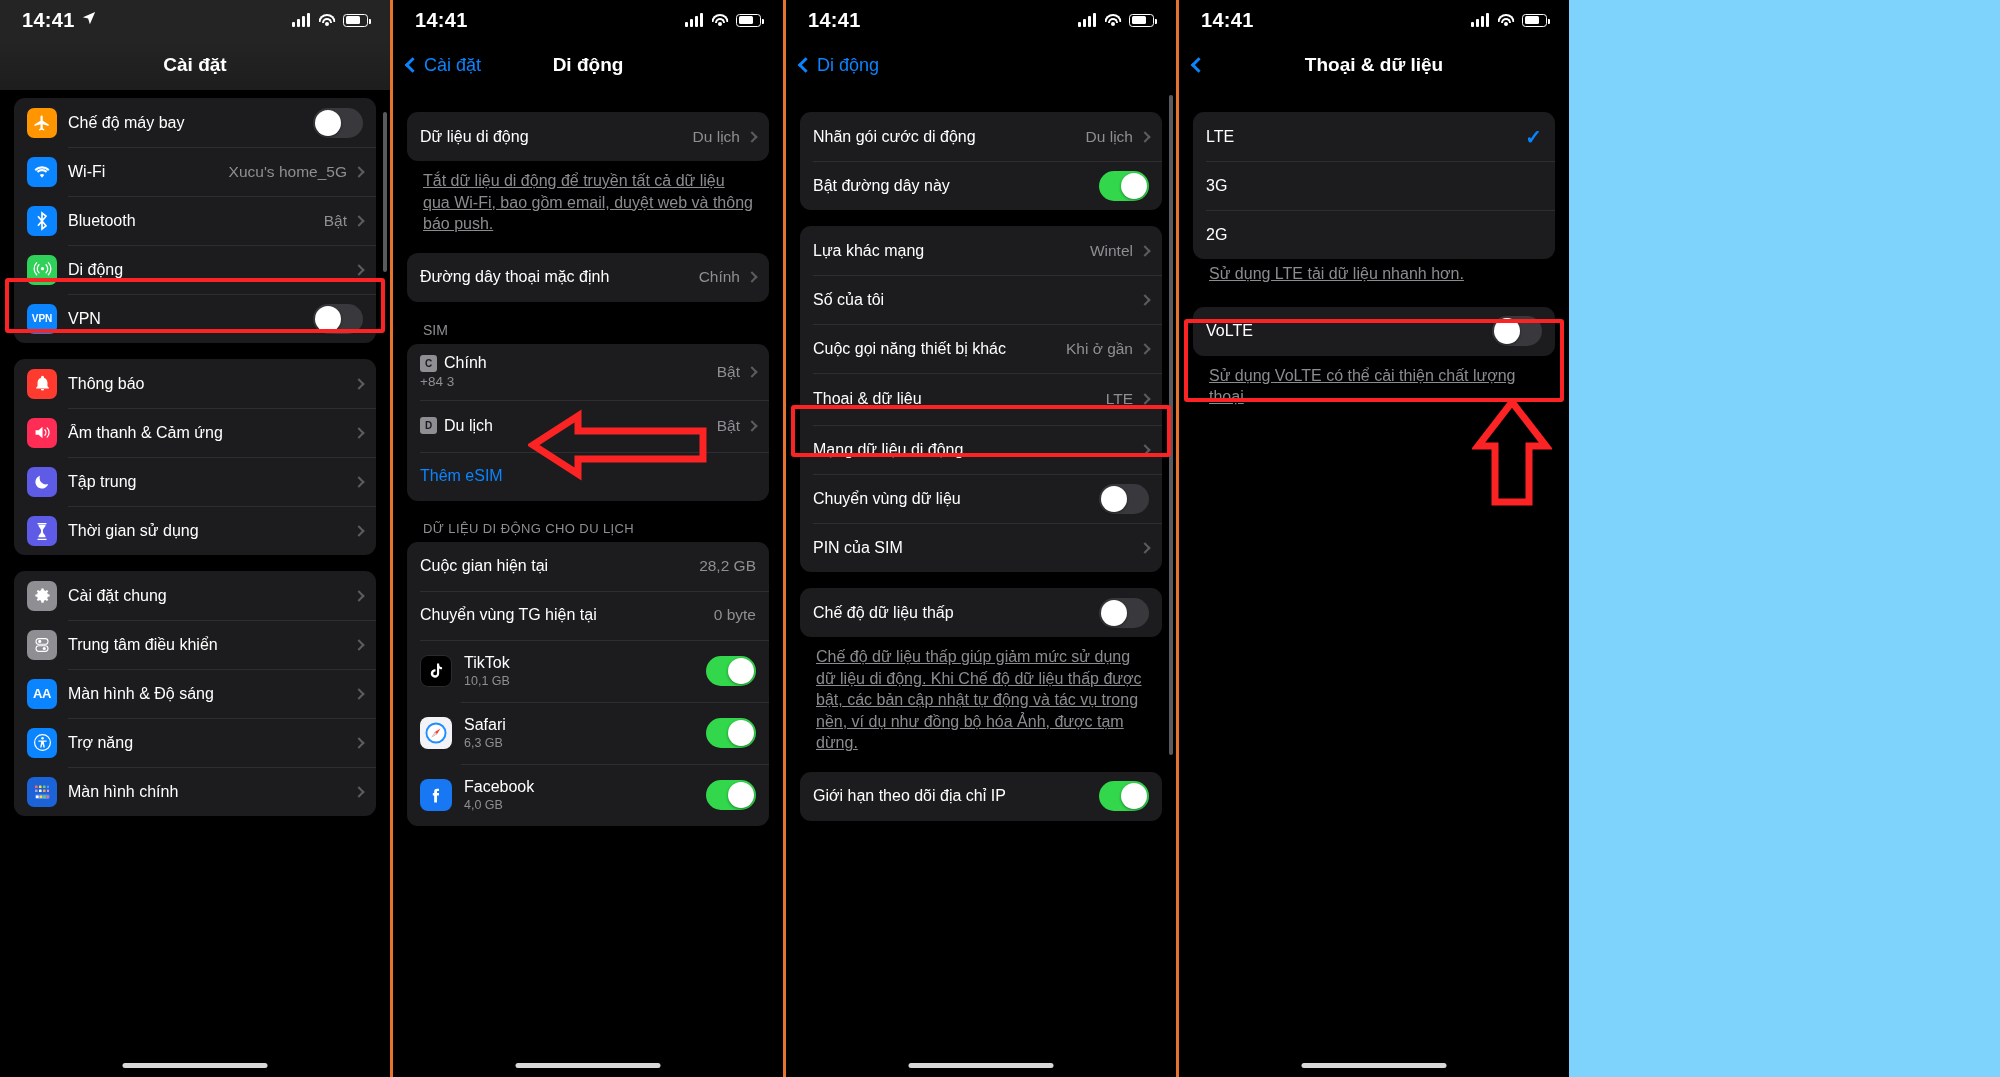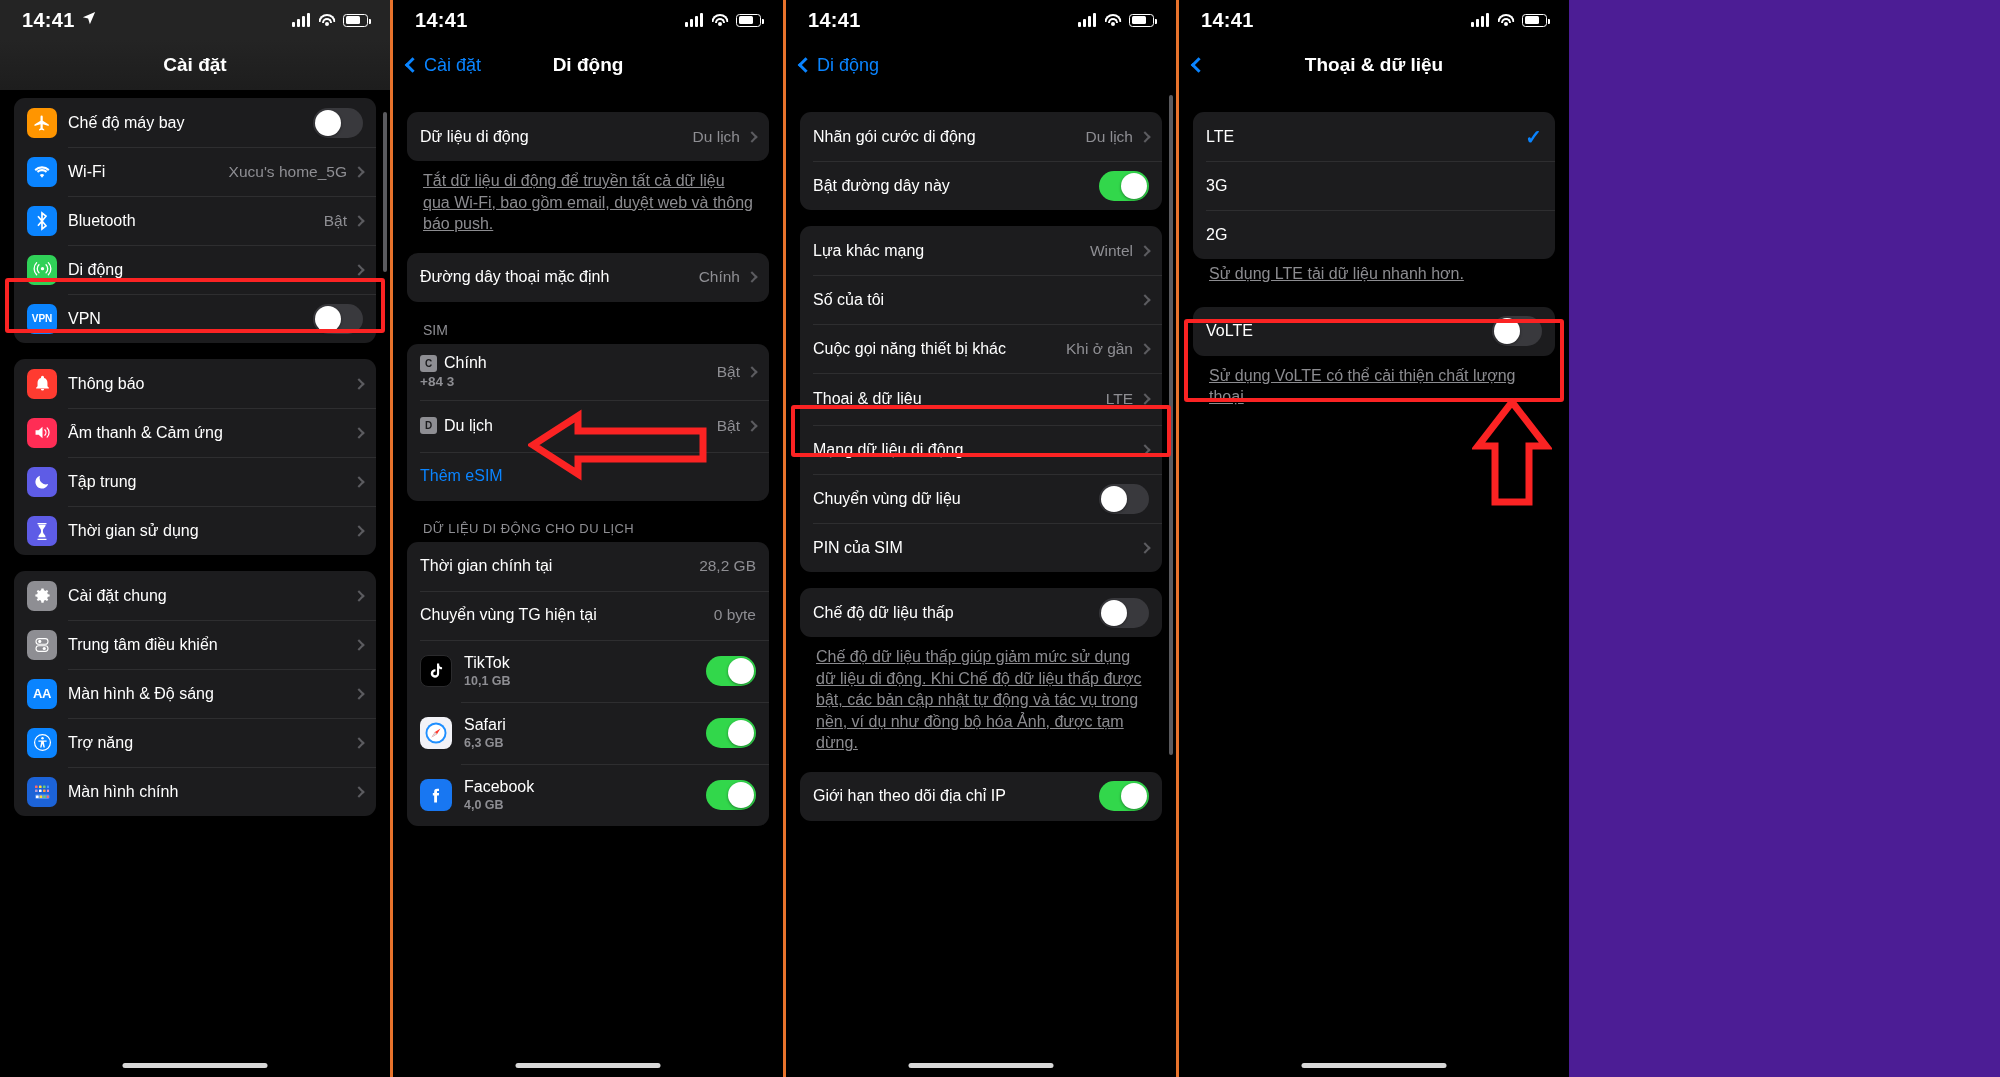--- a/index.html
+++ b/index.html
@@ -2,21 +2,21 @@
 <html><head>
 <meta charset="utf-8">
 <style>
   * { box-sizing: border-box; margin: 0; padding: 0; }
   html, body {
     width: 2000px; height: 1077px;
     background: #000;
     font-family: "Liberation Sans", sans-serif;
     overflow: hidden;
   }
-  .stage { position: relative; width: 2000px; height: 1077px; display: flex; background:#4c1d95; }
+  .stage { position: relative; width: 2000px; height: 1077px; display: flex; background:#7dd3fc; }
 
   .panel {
     position: relative;
     width: 390px;
     height: 1077px;
     background: #000;
     overflow: hidden;
     flex: 0 0 auto;
   }
   .divider { width: 3px; height: 1077px; background: #e8732c; flex: 0 0 auto; }
@@ -121,21 +121,21 @@
 
   
   .simbadge {
     width: 17px; height: 17px; border-radius: 3px;
     background: #8e8e93; color: #1c1c1e;
     font-size: 10px; font-weight: bold;
     display: flex; align-items: center; justify-content: center;
     margin-right: 7px; flex: 0 0 auto;
   }
   .stacked { display: flex; flex-direction: column; justify-content: center; flex: 1; }
-  .sub { color: #8e8e93; font-size: 13.5px; margin-top: 2px; font-weight: bold; }
+  .sub { color: #8e8e93; font-size: 13.5px; margin-top: 2px; }
   .link { color: #0a84ff; }
   .check { color: #0a84ff; font-size: 20px; font-weight: bold; }
 
   
   .appicon { width: 32px; height: 32px; border-radius: 8px; margin-right: 12px; flex:0 0 auto;
              display:flex;align-items:center;justify-content:center;font-size:17px;font-weight:bold;}
 
   
   .hl {
     position: absolute; border: 4px solid #fb2323; border-radius: 3px;
@@ -422,21 +422,21 @@
           <span class="chev"></span>
         </div>
         <div class="row">
           <span class="label link">Thêm eSIM</span>
         </div>
       </div>
 
       <div class="grouphdr">DỮ LIỆU DI ĐỘNG CHO DU LỊCH</div>
       <div class="group">
         <div class="row">
-          <span class="label">Thời gian chính tại</span>
+          <span class="label">Cuộc gian hiện tại</span>
           <span class="value" style="margin-right:0">28,2 GB</span>
         </div>
         <div class="row">
           <span class="label">Chuyển vùng TG hiện tại</span>
           <span class="value" style="margin-right:0">0 byte</span>
         </div>
         <div class="row with-icon" style="min-height:62px">
           <span class="appicon" style="background:#000;border:1px solid #2b2b2d">
             <svg width="18" height="18" viewBox="0 0 24 24">
                 <path fill="#fff" d="M16.2 2h-2.9v13.2a2.5 2.5 0 1 1-2-2.4V9.8a5.6 5.6 0 1 0 4.9 5.5V8.6a6.7 6.7 0 0 0 3.9 1.2V6.9a3.9 3.9 0 0 1-3.9-3.9z"></path>

